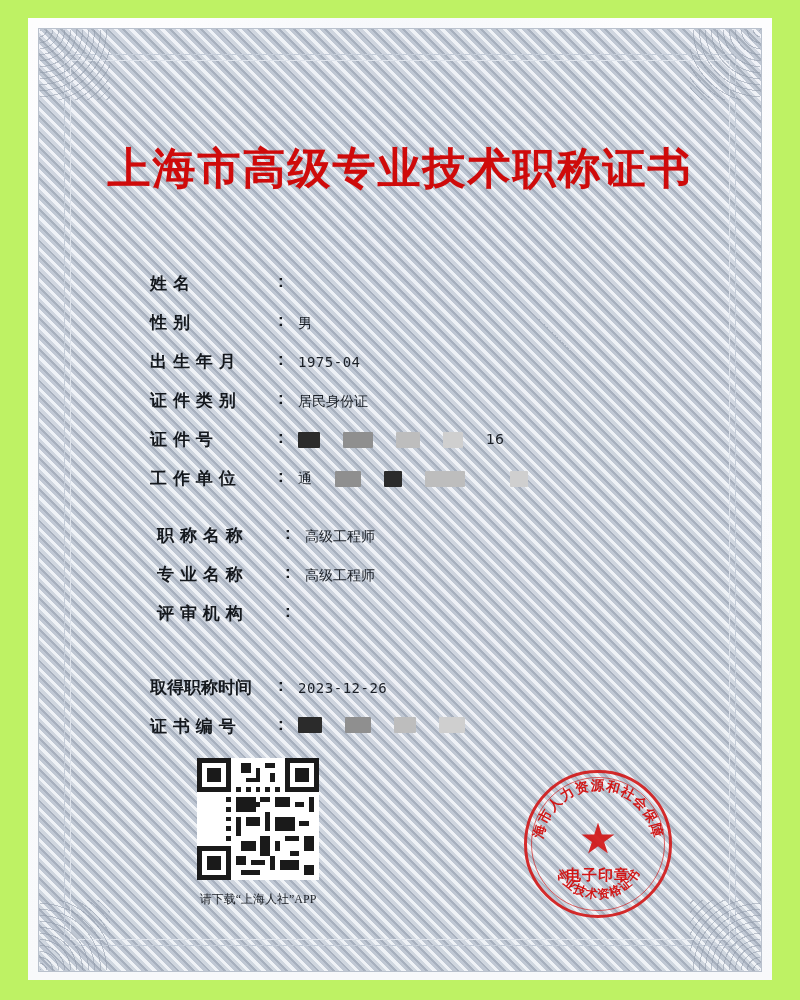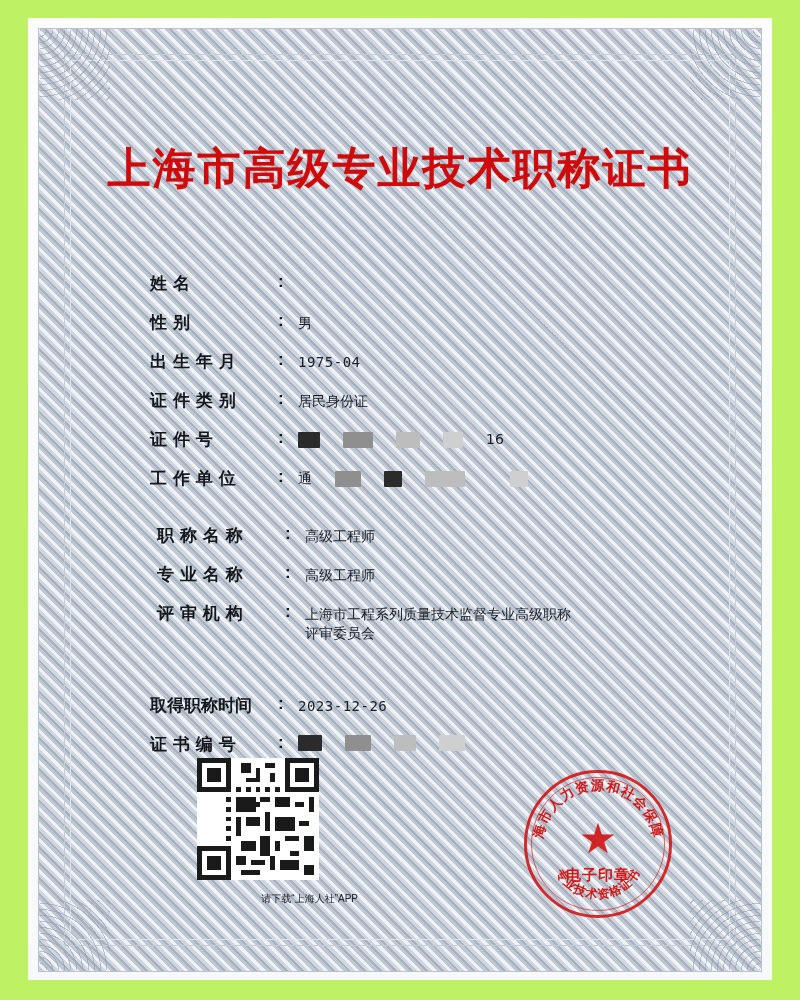--- a/index.html
+++ b/index.html
@@ -179,27 +179,26 @@
     text-align: center;
   }
   #qr-code {
     width: 122px;
     height: 122px;
     margin: 0 auto;
     image-rendering: pixelated;
     filter: blur(0.4px);
   }
   .qr-caption {
-    font-family: Liberation Sans, sans-serif;
-    font-size: 10px;
+    font-family: Liberation Serif, serif;
+    font-size: 12px;
     color: #1b1f25;
     line-height: 16px;
     margin-top: 7px;
     white-space: nowrap;
-    text-align: right;
   }
 
   
   #seal {
     position: absolute;
     left: 524px;
     top: 770px;
     width: 148px;
     height: 148px;
   }
@@ -340,22 +339,20 @@
 
       <div class="field-row">
         <div class="field-label">专 业 名 称</div>
         <div class="field-colon">:</div>
         <div class="field-value">高级工程师</div>
       </div>
 
       <div class="field-row">
         <div class="field-label">评 审 机 构</div>
         <div class="field-colon">:</div>
-        <div class="field-value">上海市工程系列质量技术监督专业高级职称
-评审委员会</div>
       </div>
     </div>
 
     <div id="group-three">
       <div class="field-row">
         <div class="field-label">取得职称时间</div>
         <div class="field-colon">:</div>
         <div class="field-value num">2023-12-26</div>
       </div>
 

